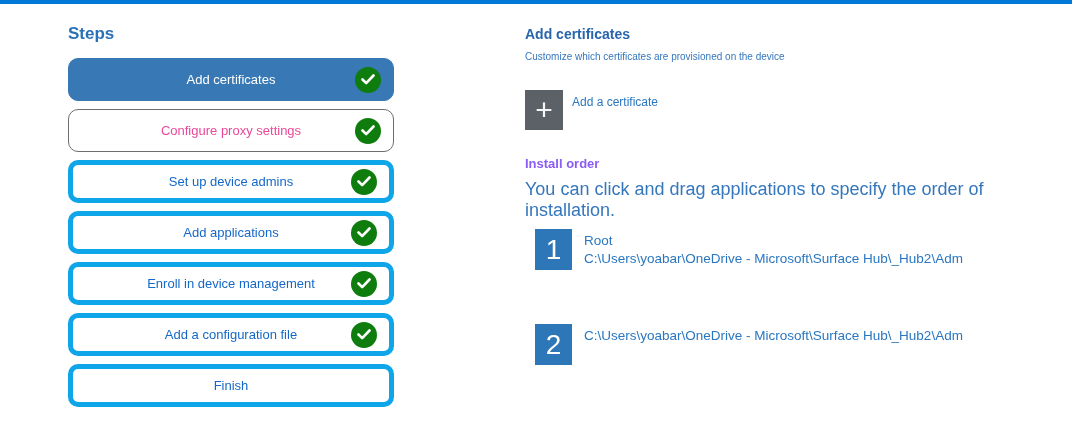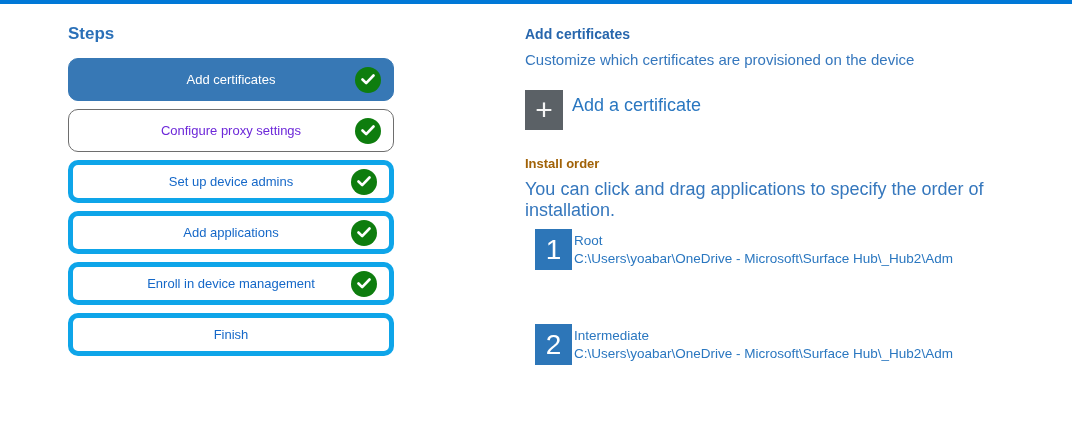--- a/index.html
+++ b/index.html
@@ -18,63 +18,63 @@
     font-size: 17px; font-weight: bold; color: #2a70b8;
   }
   .steps-list { position: absolute; left: 68px; top: 58px; width: 326px; }
   .step-btn {
     position: relative; height: 43px; margin-bottom: 8px;
     border-radius: 10px; background: #fff;
     display: flex; align-items: center; justify-content: center;
     font-size: 13px; cursor: pointer;
   }
   .step-btn.active { background: #3778b5; border: 1px solid #3778b5; color: #ffffff; }
-  .step-btn.gray   { border: 1px solid #6e6e6e; color: #6d28d9; }
+  .step-btn.gray   { border: 1px solid #6e6e6e; color: #ec4899; }
   .step-btn.blue   { border: 5px solid #0ea5e9; color: #1568c8; }
   .check {
     position: absolute; right: 12px; top: 50%; transform: translateY(-50%);
     width: 26px; height: 26px; border-radius: 50%; background: #0e7d0e;
     display: flex; align-items: center; justify-content: center;
   }
 
   
   .content-heading {
     position: absolute; left: 525px; top: 26px;
     font-size: 14px; font-weight: bold; color: #2766ad;
   }
   .content-desc {
     position: absolute; left: 525px; top: 51px;
-    font-size: 15px; color: #3577bd;
+    font-size: 10px; color: #3577bd;
   }
   .add-cert-row { position: absolute; left: 525px; top: 90px; display: flex; cursor: pointer; }
   .plus-square {
     width: 38px; height: 40px; background: #5b6166;
     display: flex; align-items: center; justify-content: center;
     color: #f5f5f5; font-size: 30px; font-weight: 300; line-height: 1;
   }
-  .add-cert-label { margin-left: 9px; padding-top: 5px; font-size: 18px; color: #2a77c0; }
+  .add-cert-label { margin-left: 9px; padding-top: 5px; font-size: 12px; color: #2a77c0; }
 
   .install-heading {
     position: absolute; left: 525px; top: 156px;
-    font-size: 13px; font-weight: bold; color: #a16207;
+    font-size: 13px; font-weight: bold; color: #8b5cf6;
   }
   .install-desc {
     position: absolute; left: 525px; top: 179px;
     font-size: 18px; color: #3577bd;
   }
 
   .order-item { position: absolute; left: 535px; display: flex; cursor: grab; }
   .order-item.first  { top: 229px; }
   .order-item.second { top: 324px; }
   .order-square {
     width: 37px; height: 41px; background: #2d76b8; flex: 0 0 auto;
     display: flex; align-items: center; justify-content: center;
     color: #ffffff; font-size: 28px; font-weight: 300; line-height: 1;
   }
-  .order-text { margin-left: 2px; padding-top: 3px; font-size: 13.5px; line-height: 18px; color: #2a77c0; white-space: nowrap; }
+  .order-text { margin-left: 12px; padding-top: 3px; font-size: 13.5px; line-height: 18px; color: #2a77c0; white-space: nowrap; }
 </style>
 </head>
 <body>
 
 <div class="page">
   <div class="topbar"></div>
 
   <div class="steps-title">Steps</div>
 
   <div class="steps-list">
@@ -117,20 +117,28 @@
 
     <div class="step-btn blue">
       <span>Enroll in device management</span>
       <span class="check">
         <svg width="14" height="11" viewBox="0 0 14 11">
             <path d="M1.5 5.5 L5.2 9.2 L12.5 1.5" stroke="#ffffff" stroke-width="2.6" fill="none" stroke-linecap="round" stroke-linejoin="round"></path>
           </svg>
       </span>
     </div>
 
+    <div class="step-btn blue">
+      <span>Add a configuration file</span>
+      <span class="check">
+        <svg width="14" height="11" viewBox="0 0 14 11">
+            <path d="M1.5 5.5 L5.2 9.2 L12.5 1.5" stroke="#ffffff" stroke-width="2.6" fill="none" stroke-linecap="round" stroke-linejoin="round"></path>
+          </svg>
+      </span>
+    </div>
 
     <div class="step-btn blue">
       <span>Finish</span>
     </div>
 
   </div>
 
   <div class="content-heading">Add certificates</div>
   <div class="content-desc">Customize which certificates are provisioned on the device</div>
 
@@ -146,17 +154,16 @@
     <div class="order-square">1</div>
     <div class="order-text">
       <div>Root</div>
       <div>C:\Users\yoabar\OneDrive - Microsoft\Surface Hub\_Hub2\Adm</div>
     </div>
   </div>
 
   <div class="order-item second">
     <div class="order-square">2</div>
     <div class="order-text">
-      <div>Intermediate</div>
       <div>C:\Users\yoabar\OneDrive - Microsoft\Surface Hub\_Hub2\Adm</div>
     </div>
   </div>
 </div>
 
 </body></html>

